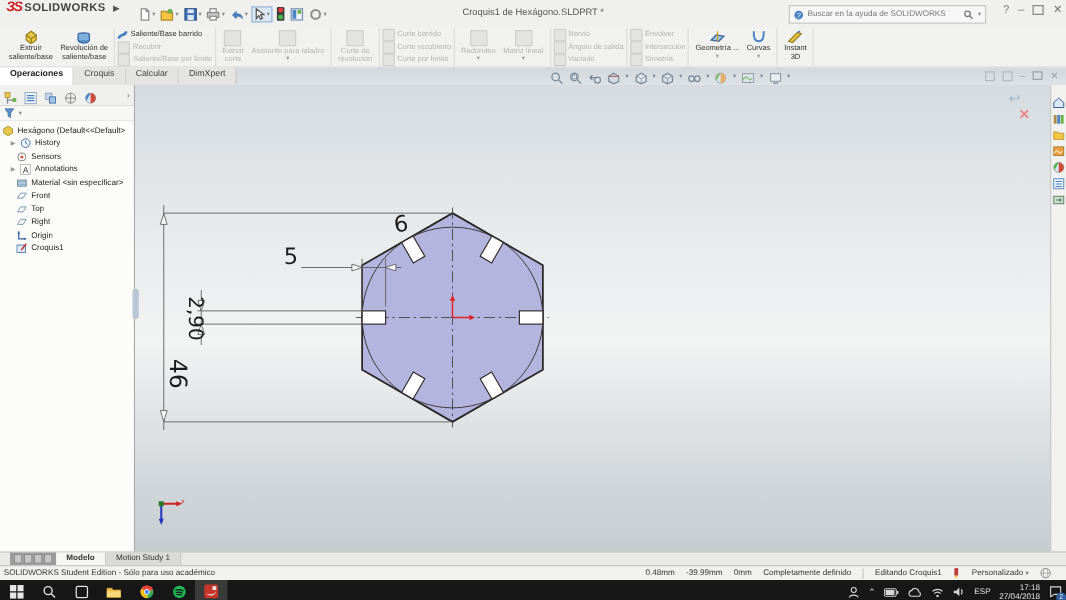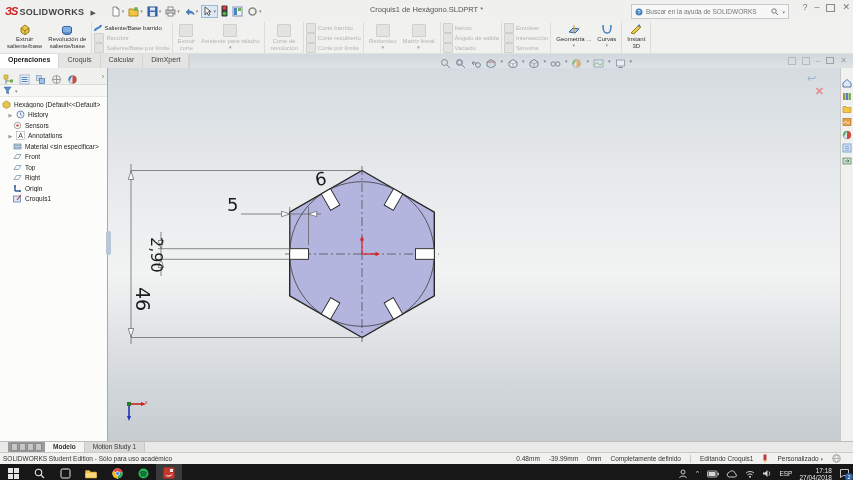--- a/index.html
+++ b/index.html
@@ -1,18 +1,18 @@
 <!DOCTYPE html>
 <html><head>
 <meta charset="utf-8">
 <style>
   html,body{margin:0;padding:0;}
   .app{position:relative;width:853px;height:480px;background:#f0f0ef;font-family:"Liberation Sans",sans-serif;overflow:hidden;color:#333;}
   
-  .titlebar{position:relative;height:22px;display:flex;align-items:center;background:#f0f0ef;}
+  .titlebar{position:relative;height:22px;display:flex;background:#f0f0ef;}
   .logo{display:flex;align-items:baseline;gap:2px;padding-left:5px;z-index:2;}
   .logo-mark{color:#d02026;font-weight:bold;font-size:11px;font-style:italic;letter-spacing:-1px;}
   .logo-text{font-size:9px;font-weight:bold;color:#5a5a5a;letter-spacing:0.3px;}
   .logo-text b{color:#444;}
   .menu-arrow{font-size:7px;color:#555;margin-left:4px;}
   .qa{display:flex;align-items:center;gap:2px;margin-left:14px;z-index:2;}
   .qa-item{display:flex;align-items:center;gap:1px;padding:1px;}
   .qa-dd{font-size:5px;color:#888;}
   .qa-sel{border:1px solid #9ab8d8;background:#dce9f5;padding:0 1px;}
   .win-title{position:absolute;left:0;right:0;top:5px;text-align:center;font-size:7.5px;color:#555;z-index:1;}

